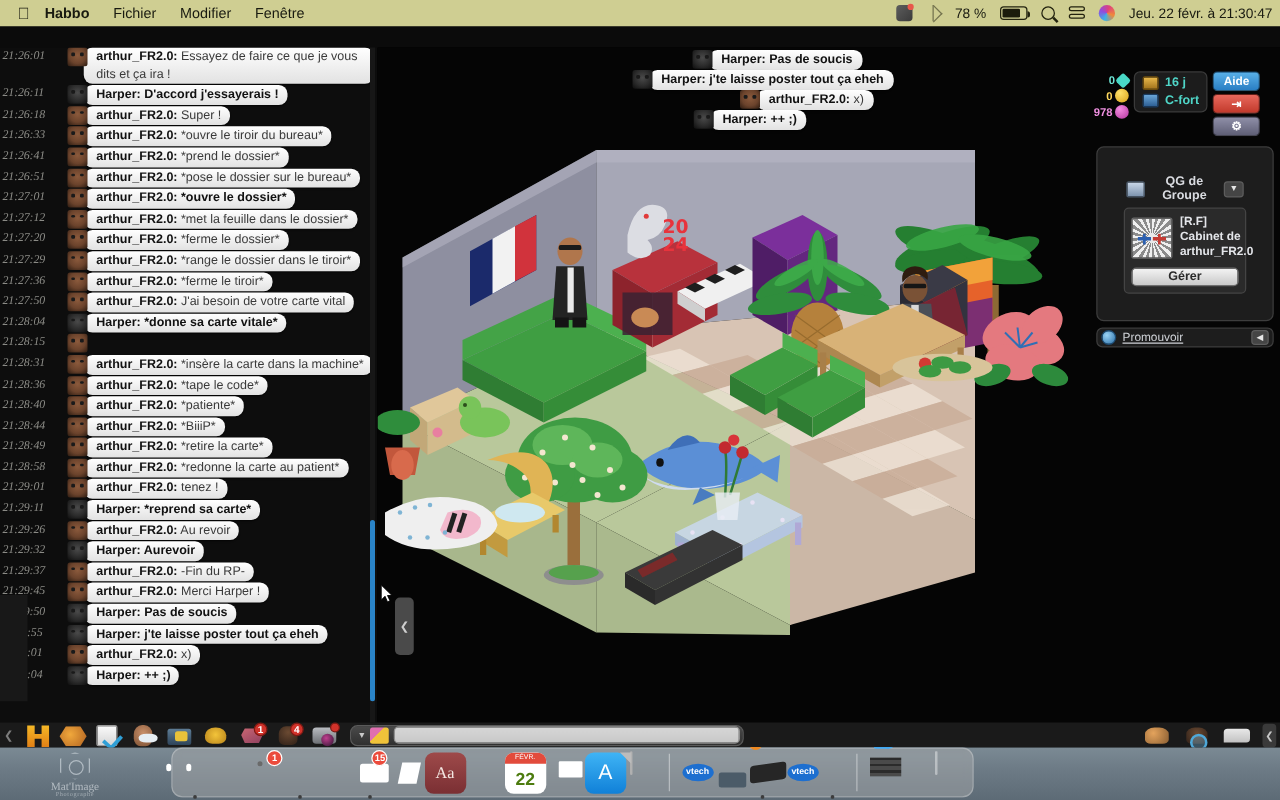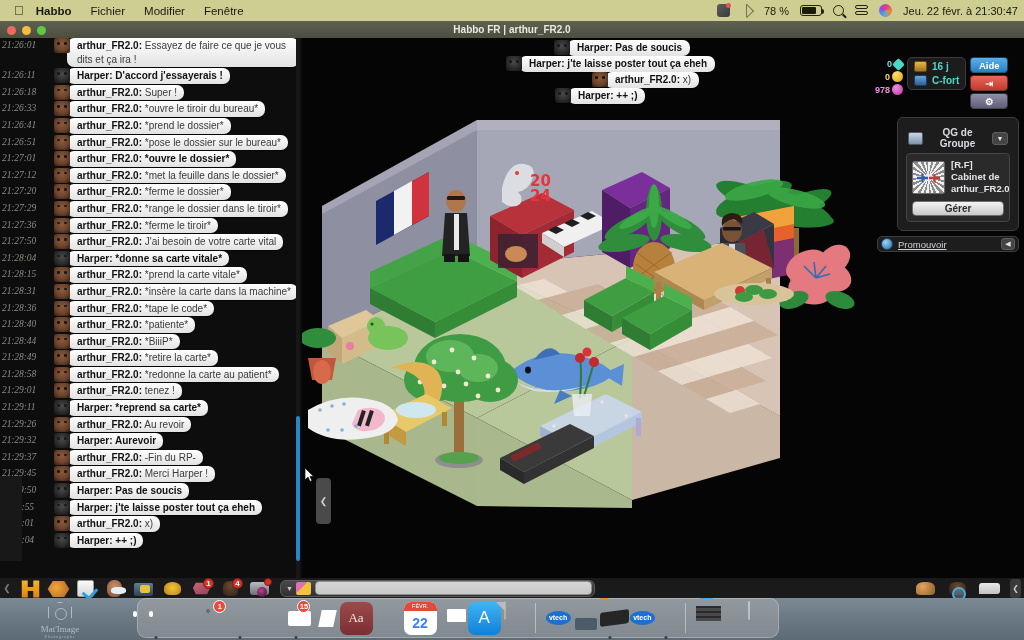--- a/index.html
+++ b/index.html
@@ -149,23 +149,23 @@
   #hud-btns { display:flex; flex-direction:column; gap:2px; }
   .hud-btn {
     width:38px;height:16px;border-radius:4px; display:flex;align-items:center;justify-content:center;
     font-size:9.5px; font-weight:bold; color:#fff; border:1px solid rgba(0,0,0,.5);
   }
   .hb-aide{background:linear-gradient(180deg,#59b0e8,#2a7fc4);}
   .hb-out {background:linear-gradient(180deg,#e8685c,#c23a2c);}
   .hb-gear{background:linear-gradient(180deg,#8f8fa8,#5f5f76);}
 
   #group-panel {
-    margin:8px 5px 0 auto; width:122px;
+    margin:8px 5px 0 auto; width:142px;
     background:#1d1d1d; border:1px solid #3d3d3d; border-radius:6px;
-    padding:8px;
+    padding:21px;
   }
   #group-head {
     display:flex; align-items:center; gap:5px; padding:1px 2px 4px 2px;
   }
   .grp-ico { width:15px;height:13px;border-radius:2px;background:linear-gradient(180deg,#c9d7e8,#7d93ad);border:1px solid #4b5a6b; }
   #group-title { flex:1; text-align:center; font-size:10px; font-weight:bold; color:#d9dbe0; }
   .chev {
     width:16px;height:13px;border-radius:3px;background:#454545;border:1px solid #5d5d5d;
     display:flex;align-items:center;justify-content:center;color:#e6e6e6;font-size:7px;
   }
@@ -291,21 +291,21 @@
   .d-books::after{content:"";position:absolute;inset:8px;background:#fff;border-radius:2px;}
   .d-mail{background:linear-gradient(180deg,#49bdf4,#1b8ddb);}
   .d-mail::after{content:"";position:absolute;left:5px;top:9px;width:23px;height:15px;background:#fff;border-radius:2px;}
   .d-notes{background:linear-gradient(180deg,#fcb33a,#f08a1c);}
   .d-notes::after{content:"";position:absolute;left:9px;top:8px;width:15px;height:17px;background:#fff;transform:skewX(-12deg);}
   .d-dict{background:linear-gradient(180deg,#9e4a4a,#7a2f33);display:flex;align-items:center;justify-content:center;color:#f4e7e2;font-family:"Liberation Serif",serif;font-size:13px;}
   .d-photos{background:#fff;}
   .d-photos::after{content:"";position:absolute;inset:4px;border-radius:50%;background:conic-gradient(#f2c230,#6fc04a,#3fa9d8,#8a5fd0,#e8566f,#f2c230);}
   .d-cal{background:#fff;display:flex;flex-direction:column;}
   .d-cal i{display:block;height:9px;background:#e24b3c;color:#fff;font-size:5.5px;font-style:normal;text-align:center;line-height:9px;}
-  .d-cal b{flex:1;display:flex;align-items:center;justify-content:center;font-size:14px;color:#3b82f6;}
+  .d-cal b{flex:1;display:flex;align-items:center;justify-content:center;font-size:14px;color:#4d7c0f;}
   .d-key{background:linear-gradient(180deg,#3fa9f5,#1f7fd4);}
   .d-key::after{content:"";position:absolute;left:7px;top:7px;width:19px;height:13px;background:#fff;border-radius:1px;}
   .d-appstore{background:linear-gradient(180deg,#3fb4f5,#1080d8);display:flex;align-items:center;justify-content:center;color:#fff;font-size:17px;}
   .d-page{background:linear-gradient(135deg,#fdfdfd,#d8d8d8);border:1px solid #b0b0b0;border-radius:3px;}
   .d-page::after{content:"";position:absolute;right:0;top:0;border-width:0 9px 9px 0;border-style:solid;border-color:transparent #bcbcbc transparent transparent;}
   .d-vtech{background:linear-gradient(180deg,#f5f5f5,#e2e2e2);}
   .d-vtech::after{content:"vtech";position:absolute;left:4px;top:9px;width:25px;height:14px;background:#1d6fd0;border-radius:50%;color:#fff;font-size:7px;font-weight:bold;text-align:center;line-height:14px;}
   .d-preview{background:linear-gradient(180deg,#dce7ef,#b9c9d6);}
   .d-preview::after{content:"";position:absolute;left:5px;top:16px;width:22px;height:12px;background:#4b5b68;border-radius:2px;}
   .d-cam2{background:transparent;}
@@ -355,28 +355,20 @@
         <span class="ctrlcenter"></span>
       </span>
     <span class="ri">
         <span class="siri"></span>
       </span>
     <span class="ri">Jeu. 22 févr. à  21:30:47</span>
   </div>
 
   <div id="app-window">
 
-    <div id="titlebar">
-      <span class="traffic">
-        <span class="tl-red"></span>
-        <span class="tl-yel"></span>
-        <span class="tl-grn"></span>
-      </span>
-      <span>Habbo FR | arthur_FR2.0</span>
-    </div>
 
     <div id="chatlog">
       <div id="chat-rows">
           <div class="chat-row">
             <span class="ts">21:26:01</span>
             <span class="avatar av-a"></span>
             <span class="bubble"><b>arthur_FR2.0:</b><span> Essayez de faire ce que je vous dits et ça ira !</span></span>
           </div>
           <div class="chat-row">
             <span class="ts">21:26:11</span>
@@ -434,21 +426,20 @@
             <span class="bubble"><b>arthur_FR2.0:</b><span> J'ai besoin de votre carte vital</span></span>
           </div>
           <div class="chat-row">
             <span class="ts">21:28:04</span>
             <span class="avatar av-h"></span>
             <span class="bubble emote"><b>Harper:</b><span> *donne sa carte vitale*</span></span>
           </div>
           <div class="chat-row">
             <span class="ts">21:28:15</span>
             <span class="avatar av-a"></span>
-            <span class="bubble"><b>arthur_FR2.0:</b><span> *prend la carte vitale*</span></span>
           </div>
           <div class="chat-row">
             <span class="ts">21:28:31</span>
             <span class="avatar av-a"></span>
             <span class="bubble"><b>arthur_FR2.0:</b><span> *insère la carte dans la machine*</span></span>
           </div>
           <div class="chat-row">
             <span class="ts">21:28:36</span>
             <span class="avatar av-a"></span>
             <span class="bubble"><b>arthur_FR2.0:</b><span> *tape le code*</span></span>

